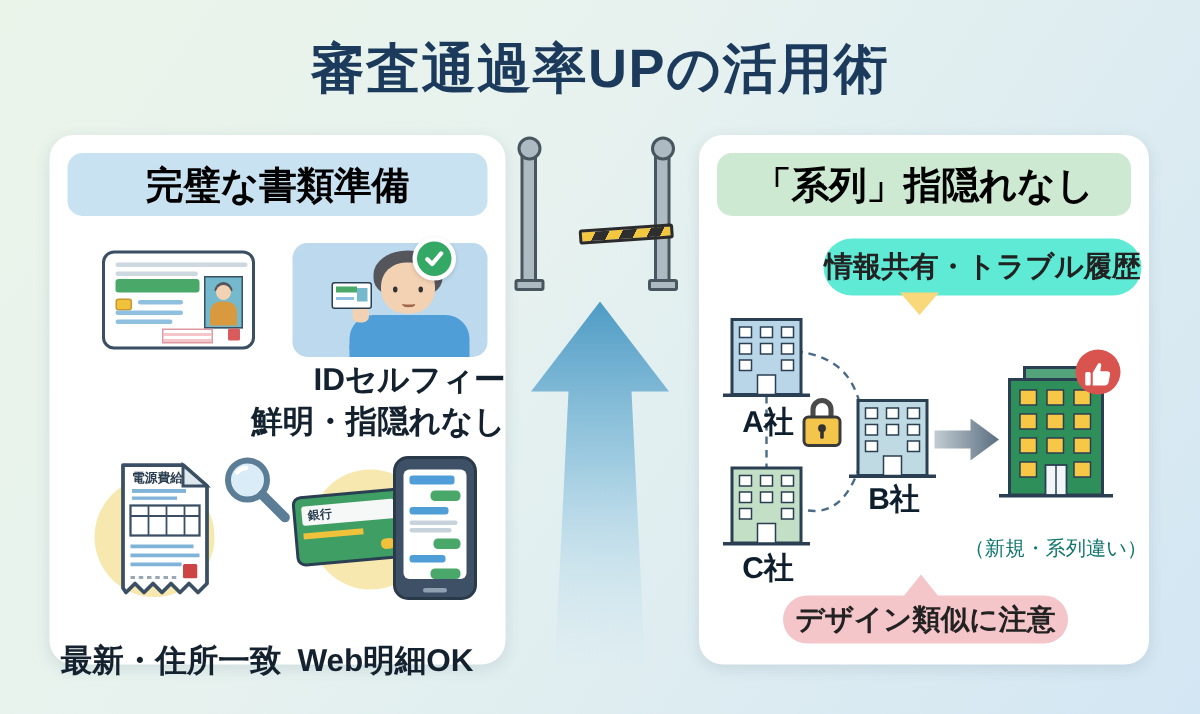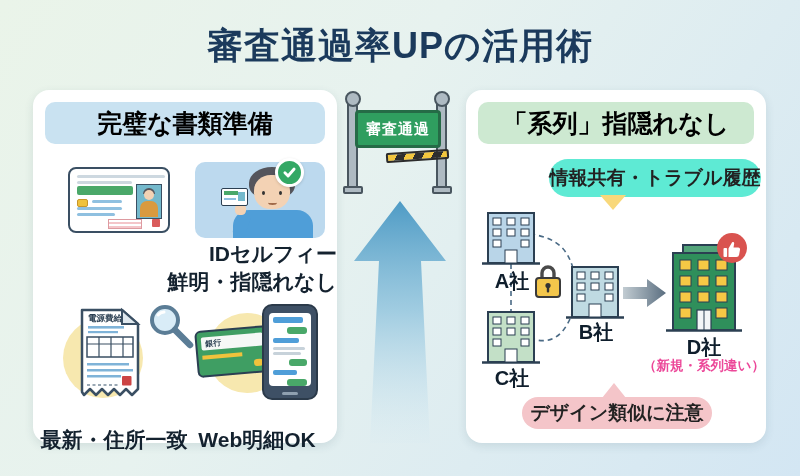--- a/index.html
+++ b/index.html
@@ -119,21 +119,21 @@
   .bubble.pink { left:56px; top:307px; width:190px; height:32px; background:#f4c5c9; font-size:19px; }
   .tail-down { position:absolute; left:134px; top:105px; width:0; height:0;
     border-left:13px solid transparent; border-right:13px solid transparent;
     border-top:15px solid #f8d87b; }
   .tail-up { position:absolute; left:136px; top:293px; width:0; height:0;
     border-left:12px solid transparent; border-right:12px solid transparent;
     border-bottom:15px solid #f4c5c9; }
 
   .diagram { position:absolute; left:0; top:110px; }
   .co-label { position:absolute; font-size:20px; font-weight:bold; color:#0f1e2c; text-align:center; }
-  .co-note { position:absolute; font-size:13.5px; font-weight:bold; color:#ec4899; text-align:center; }
+  .co-note { position:absolute; font-size:13.5px; font-weight:normal; color:#0f766e; text-align:center; }
 </style>
 </head>
 <body>
 
 <div id="canvas">
 
   <div class="title">審査通過率UPの活用術</div>
 
   <div class="card left">
     <div class="pill blue">完璧な書類準備</div>
@@ -230,21 +230,20 @@
 
   <div class="gate">
     <div class="post" style="left:7px;">
       <div class="cap"></div>
         <div class="base"></div>
     </div>
     <div class="post" style="left:96px;">
       <div class="cap"></div>
         <div class="base"></div>
     </div>
-    <div class="gate-sign">審査通過</div>
     <div class="barrier"></div>
   </div>
 
   <svg class="up-arrow" width="100" height="246" viewBox="0 0 100 246">
     <defs>
       <linearGradient id="arrowGrad" x1="0" y1="0" x2="0" y2="1">
         <stop offset="0" stop-color="#4e9bc5"></stop>
         <stop offset="0.45" stop-color="#8fc3dd" stop-opacity="0.8"></stop>
         <stop offset="1" stop-color="#cfe6f2" stop-opacity="0.08"></stop>
       </linearGradient>
@@ -353,20 +352,19 @@
       <g>
         <circle cx="266" cy="48" r="15" fill="#d9534f"></circle>
         <rect x="257.5" y="48" width="3.6" height="9" rx="1" fill="#fff"></rect>
         <path d="M262.5,57 v-8.5 l3.6,-6.2 q1.9,-0.8 2.1,1.1 l-0.7,4.1 h4.8 q2.1,0.3 1.7,2.3 l-0.9,4.9 q-0.4,2.3 -2.7,2.3 h-7.9 z" fill="#fff"></path>
       </g>
     </svg>
 
     <div class="co-label" style="left:6px; top:178px; width:80px;">A社</div>
     <div class="co-label" style="left:90px; top:229px; width:80px;">B社</div>
     <div class="co-label" style="left:6px; top:275px; width:80px;">C社</div>
-    <div class="co-label" style="left:178px; top:244px; width:120px;">D社</div>
     <div class="co-note" style="left:165px; top:267px; width:146px;">（新規・系列違い）</div>
 
     <div class="tail-up"></div>
     <div class="bubble pink">デザイン類似に注意</div>
   </div>
 
 </div>
 
 </body></html>

